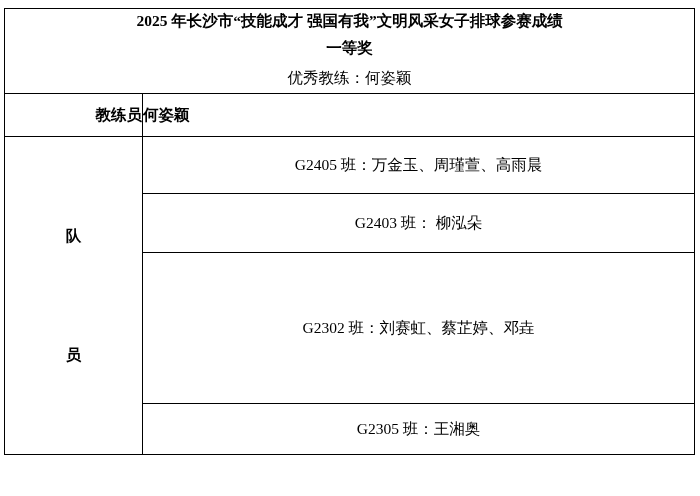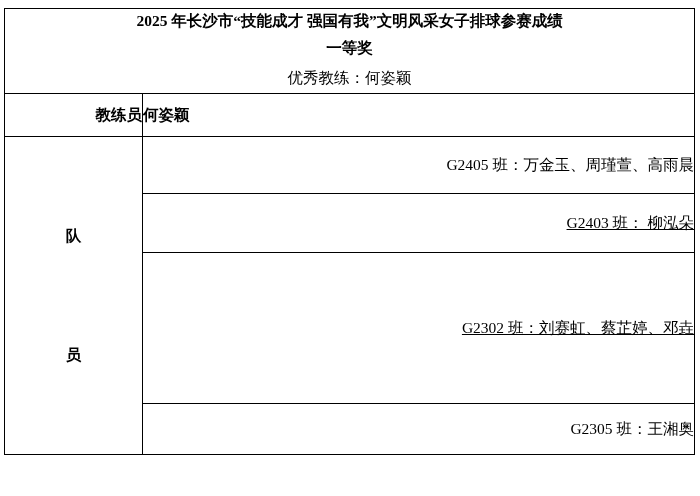--- a/index.html
+++ b/index.html
@@ -81,30 +81,30 @@
     height: 100%;
     min-height: 270px;
     padding: 66px 0 66px 0;
     box-sizing: border-box;
   }
   .side-char {
     display: block;
     line-height: 1.2;
   }
   .roster-cell {
-    text-align: right;
+    text-align: center;
     font-size: 15.5px;
     padding: 0 0 0 56px;
   }
   .roster-text {
     display: block;
   }
   .r1 { height: 56px; }
-  .r2 { height: 58px; text-decoration: underline; }
-  .r3 { height: 150px; text-decoration: underline; }
+  .r2 { height: 58px; }
+  .r3 { height: 150px; }
   .r4 { height: 50px; }
   .nowrap { white-space: nowrap; }
 </style>
 </head>
 <body>
 
 <div class="page">
   <table class="doc-table">
     <colgroup>
       <col style="width:138px">

